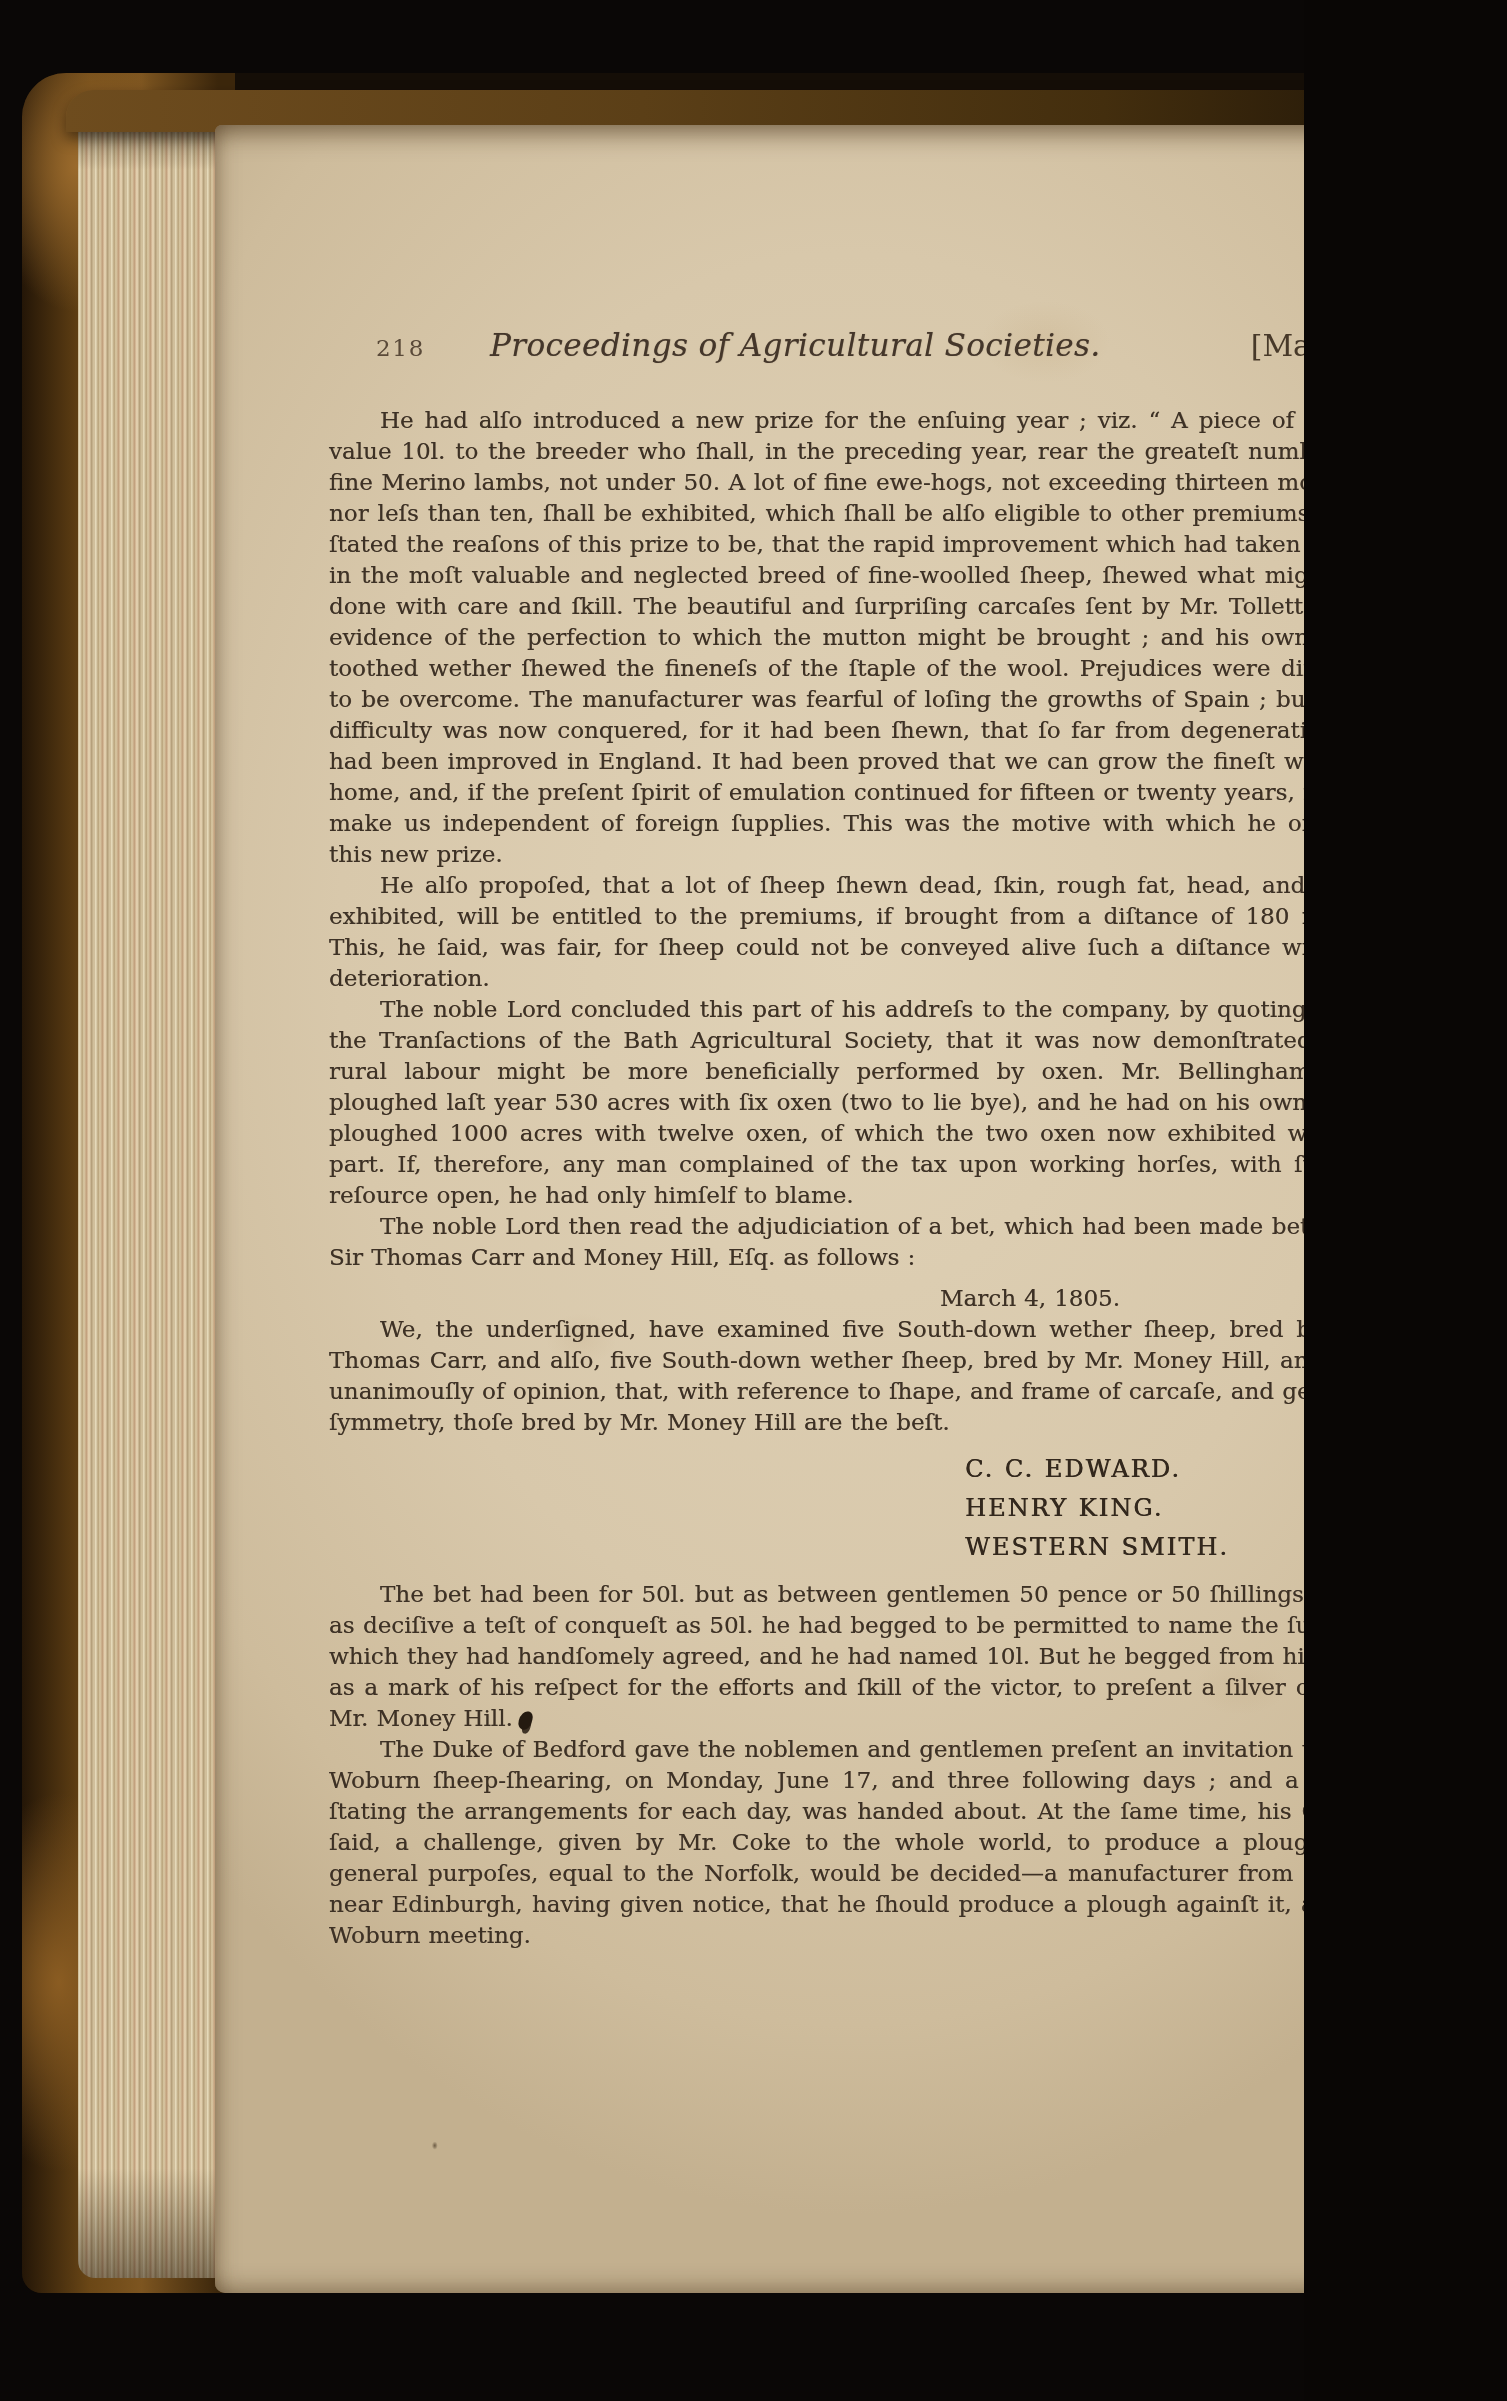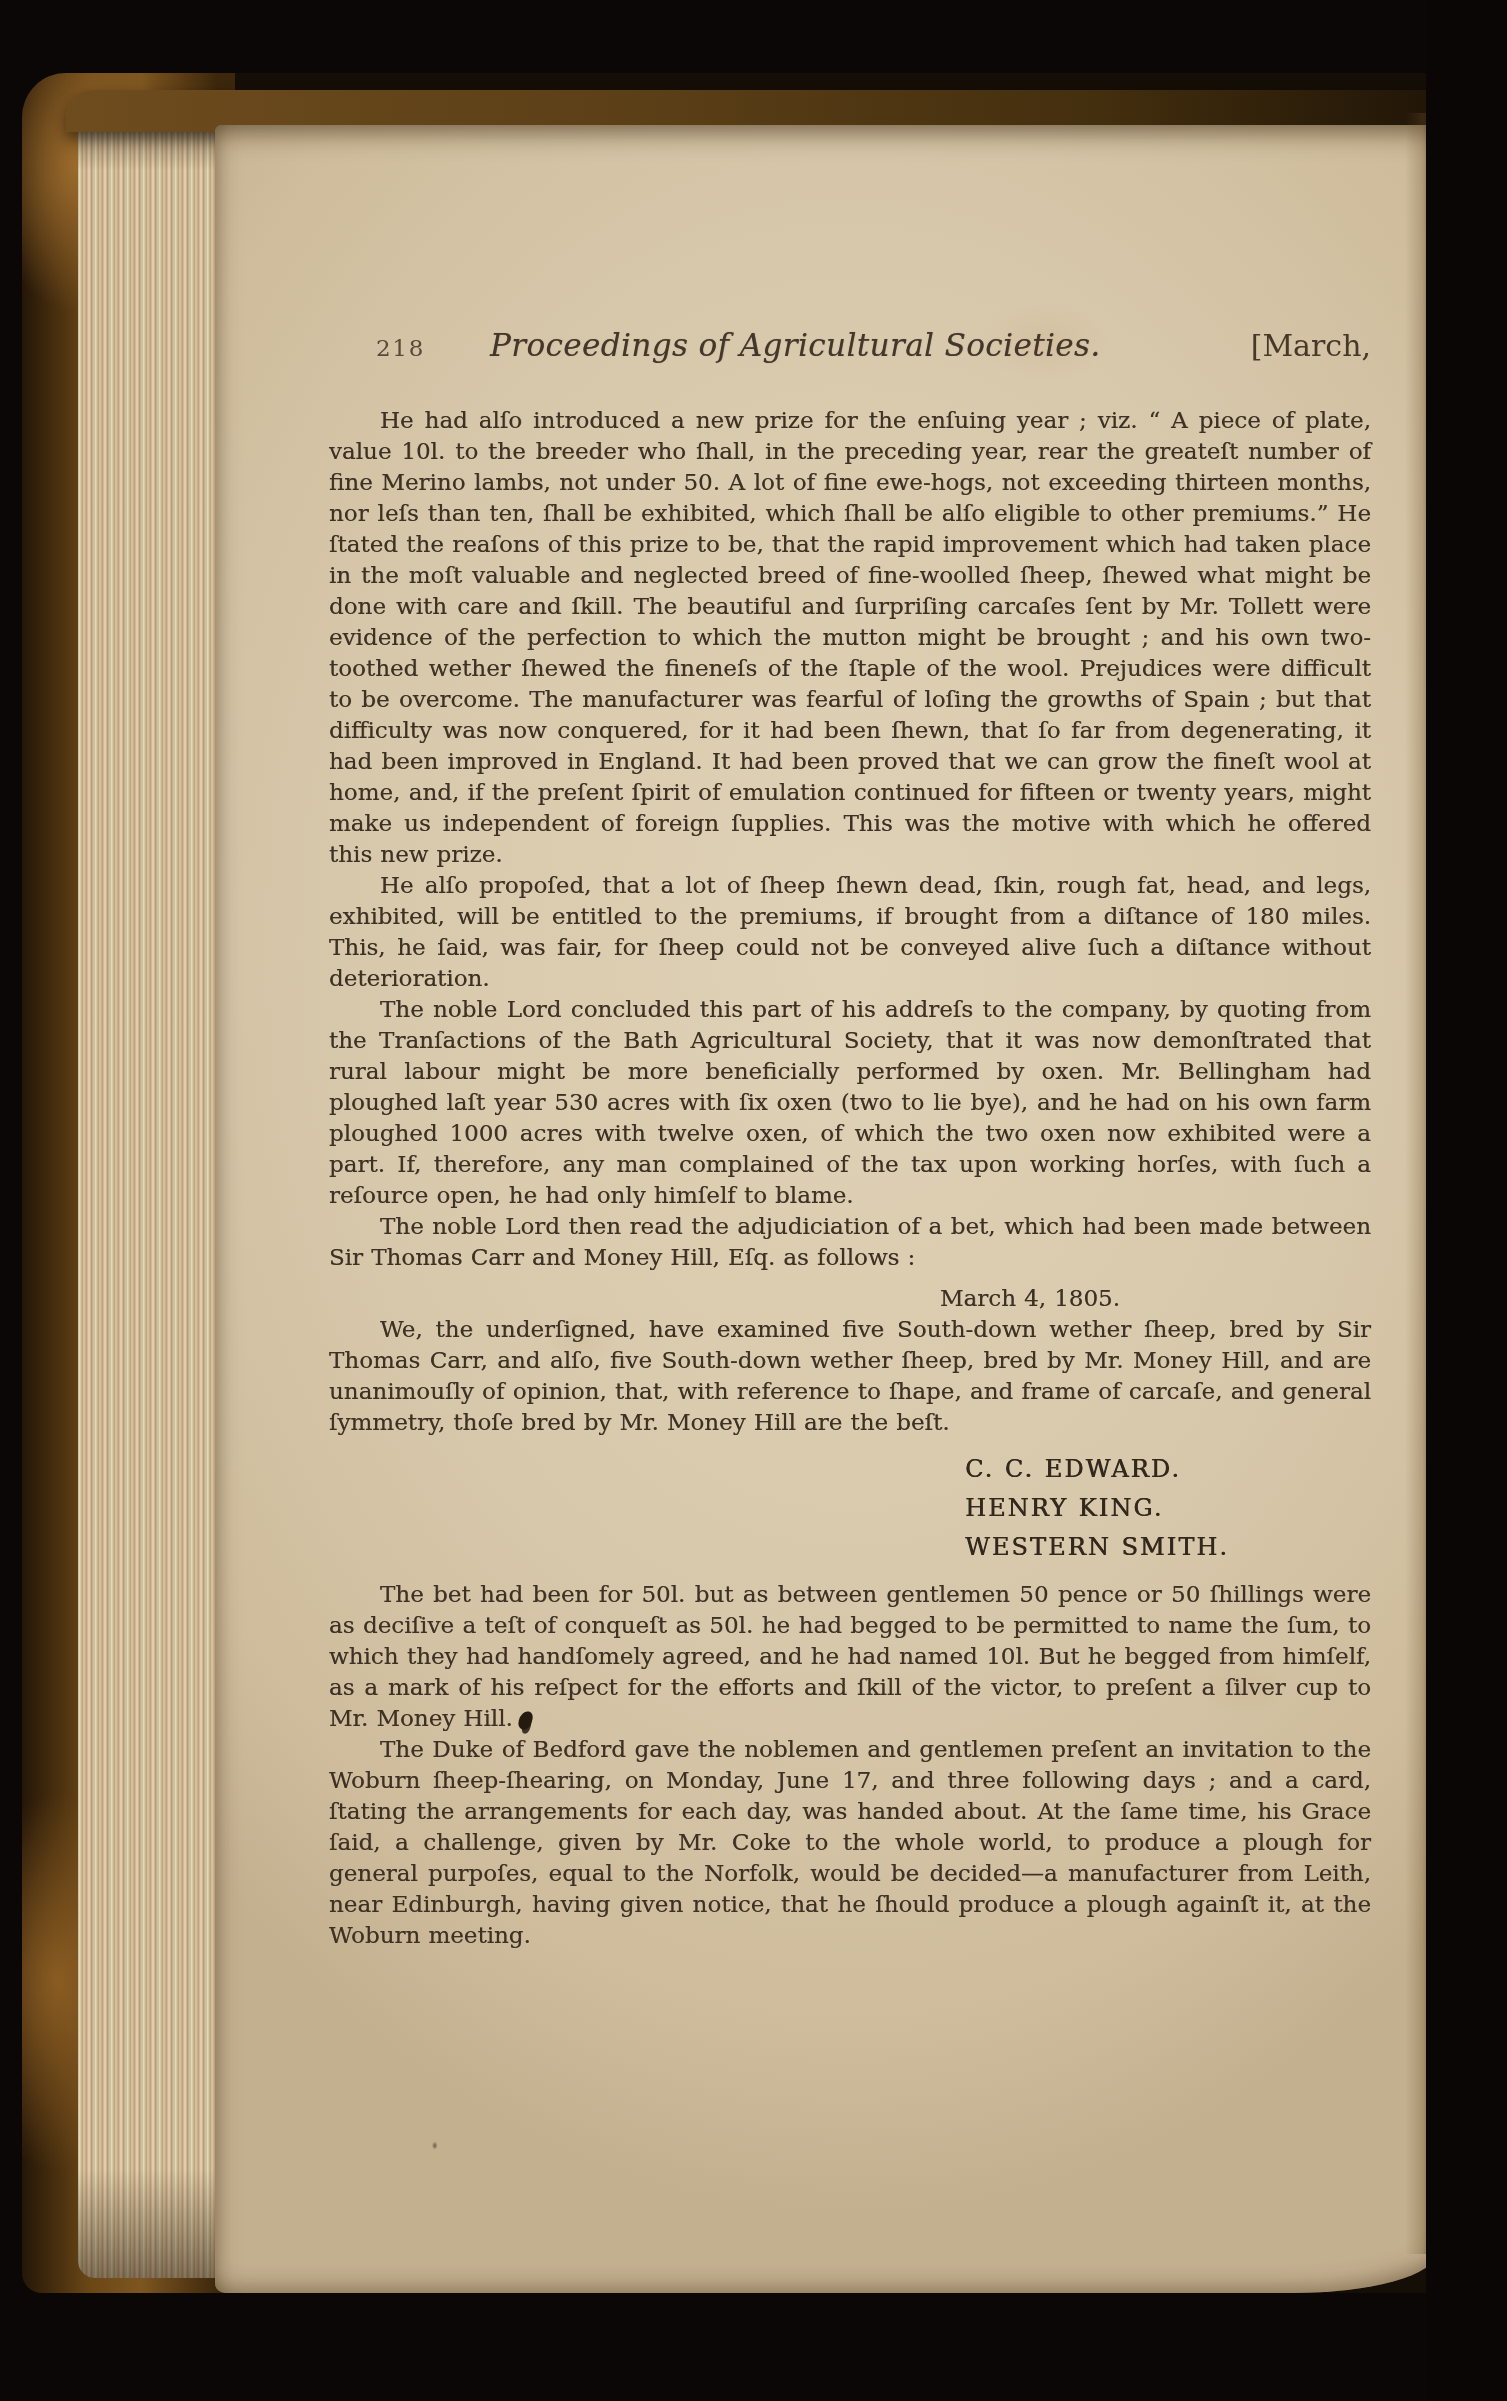--- a/index.html
+++ b/index.html
@@ -1,19 +1,19 @@
 <!DOCTYPE html>
 <html style="font-size:13.5px"><head>
 <meta charset="utf-8">
 <style>
   html,body { margin:0; padding:0; background:#090605; }
 
   .scene {
     position:relative;
-    width:1426px; height:2401px;
+    width:1304px; height:2401px;
     background:#0a0706;
     overflow:hidden;
     font-family:"DejaVu Serif","Liberation Serif",serif;
   }
 
   .book {
     position:absolute; left:22px; top:73px;
     width:1485px; height:2220px;
     background:#150e07;
     border-radius:44px 0 0 20px;

